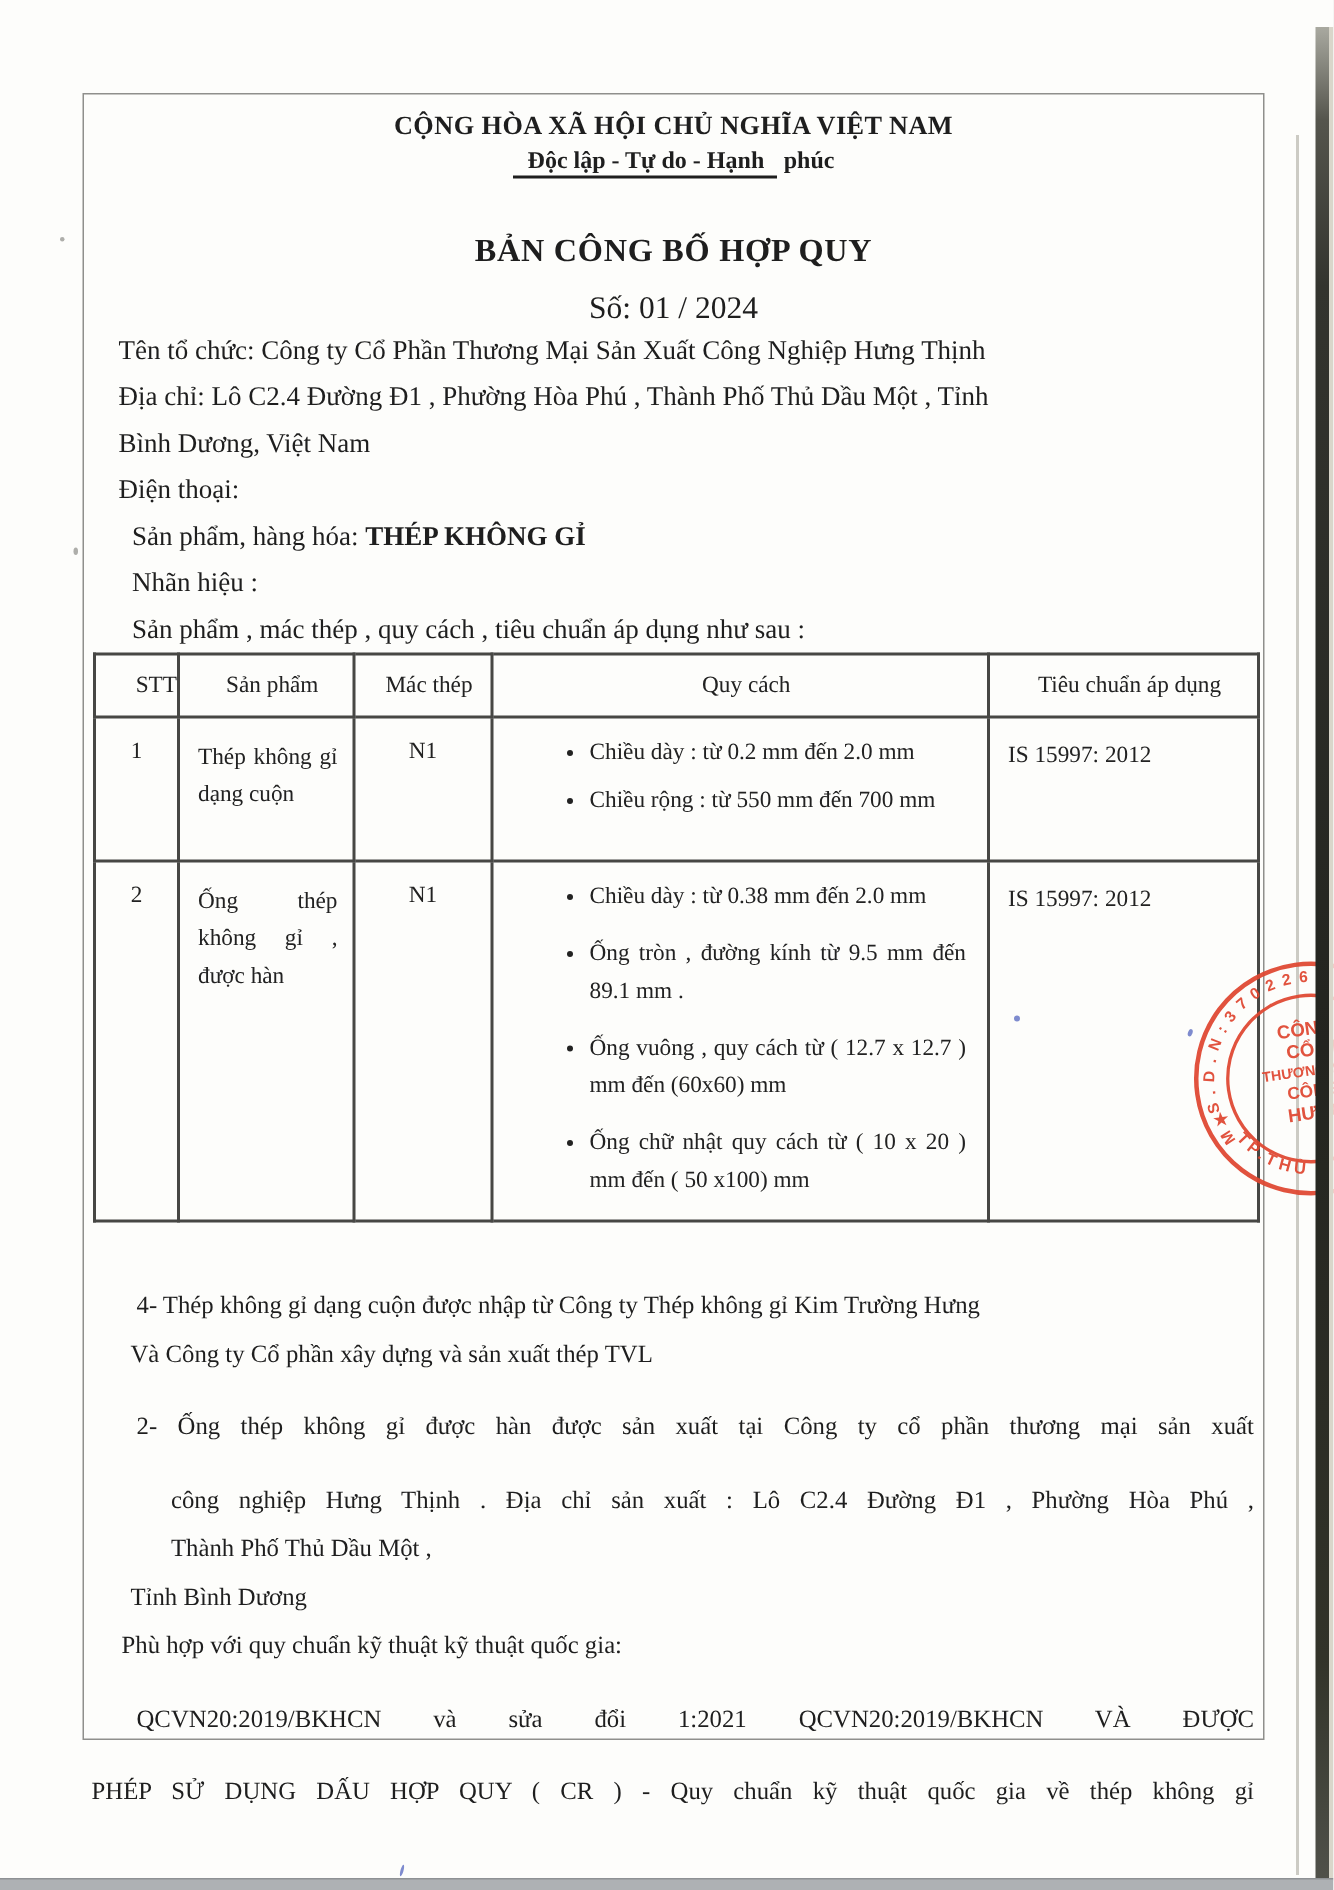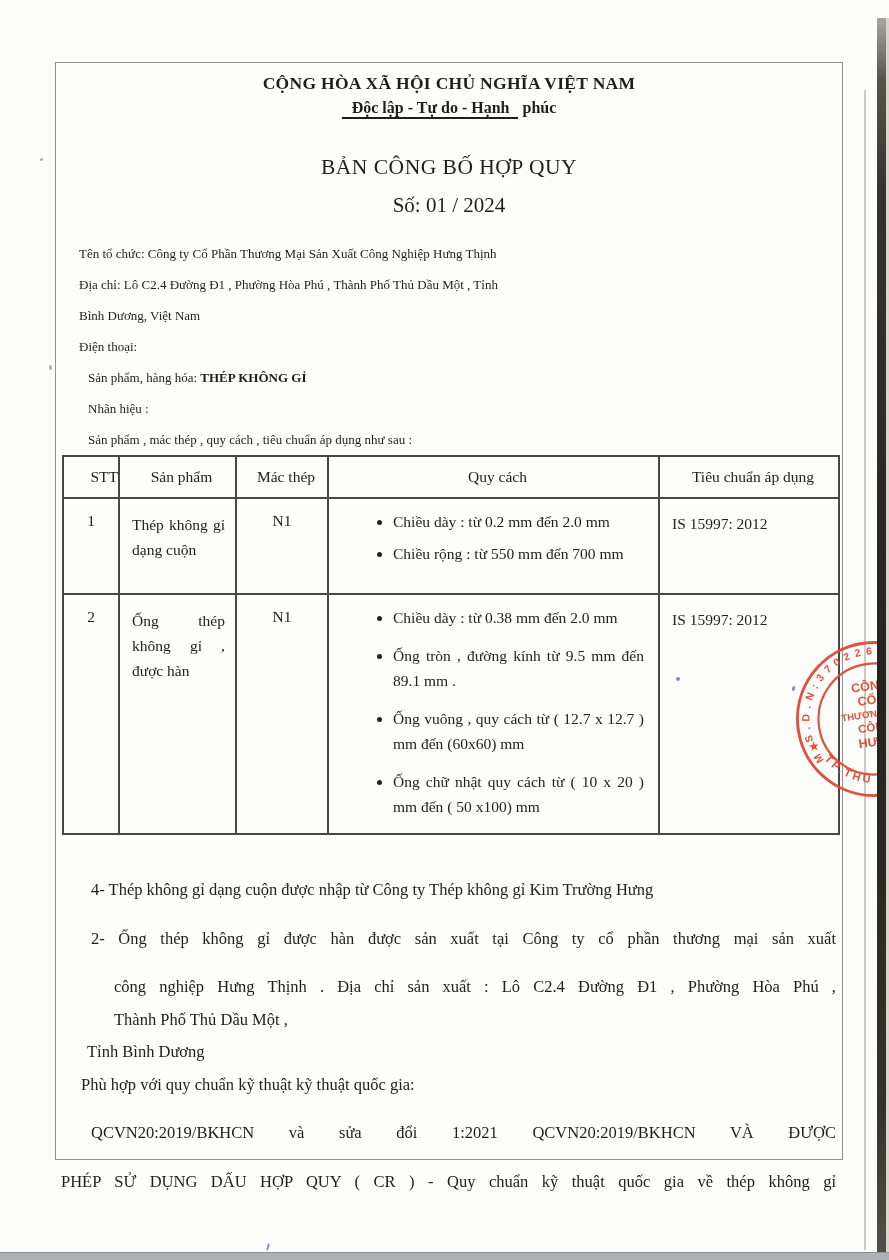--- a/index.html
+++ b/index.html
@@ -13,24 +13,24 @@
   
   .frame {
     position:absolute; left:55px; top:62px; width:788px; height:1098px;
     border:1.5px solid #8f8f8c; box-sizing:border-box;
     padding:0 5px 0 5px; z-index:1;
   }
   .center { text-align:center; }
   .nat-title { margin-top:8px; font-size:17.5px; font-weight:bold; line-height:25px; letter-spacing:.3px; }
   .motto { font-size:16px; font-weight:bold; line-height:23px; }
   .motto .u { border-bottom:2px solid #1e1e1e; padding:0 9px 1px 10px; }
-  .doc-title { margin-top:33px; font-size:21.5px; font-weight:normal; line-height:31px; letter-spacing:.5px; }
+  .doc-title { margin-top:33px; font-size:21.5px; font-weight:bold; line-height:31px; letter-spacing:.5px; }
   .doc-number { margin-top:9px; font-size:21px; line-height:26px; }
 
-  .info { margin-top:20px; font-size:13px; line-height:31px; }
+  .info { margin-top:0; font-size:18px; line-height:31px; }
   .info .l1 { margin-left:18px; }
   .info .l2 { margin-left:27px; }
   .bold { font-weight:bold; }
 
   table.spec {
     border-collapse:collapse; table-layout:fixed;
     width:776px; margin-left:1px; margin-top:0;
     font-size:15.5px; color:#222;
   }
   table.spec th, table.spec td { border:2px solid #474744; }
@@ -154,20 +154,21 @@
             <li>Ống chữ nhật quy cách từ ( 10 x 20 ) mm đến ( 50 x100) mm</li>
           </ul>
         </td>
         <td class="tc">IS 15997: 2012</td>
       </tr>
     </tbody>
       </table>
 
     <div class="notes">
       <div class="n-ml30">4-  Thép không gỉ dạng cuộn được nhập từ Công ty Thép không gỉ Kim Trường Hưng</div>
+      <div class="n-ml26">Và Công ty Cổ phần xây dựng và sản xuất thép TVL</div>
       <div class="n-ml30 jl">2-  Ống thép không gỉ được hàn được sản xuất tại Công ty cổ phần thương mại sản xuất</div>
       <div class="n-ml53 jl">công nghiệp Hưng Thịnh . Địa chỉ sản xuất : Lô C2.4 Đường Đ1 , Phường Hòa Phú ,</div>
       <div class="n-ml53">Thành Phố Thủ Dầu Một ,</div>
       <div class="n-ml26">Tỉnh Bình Dương</div>
       <div class="n-ml20">Phù hợp với quy chuẩn kỹ thuật kỹ thuật quốc gia:</div>
       <div class="n-ml30 jl">QCVN20:2019/BKHCN và sửa đổi 1:2021 QCVN20:2019/BKHCN VÀ ĐƯỢC</div>
       <div class="jl">PHÉP SỬ DỤNG DẤU HỢP QUY ( CR ) -  Quy chuẩn kỹ thuật quốc gia về thép không gỉ</div>
     </div>
 
   </div>

